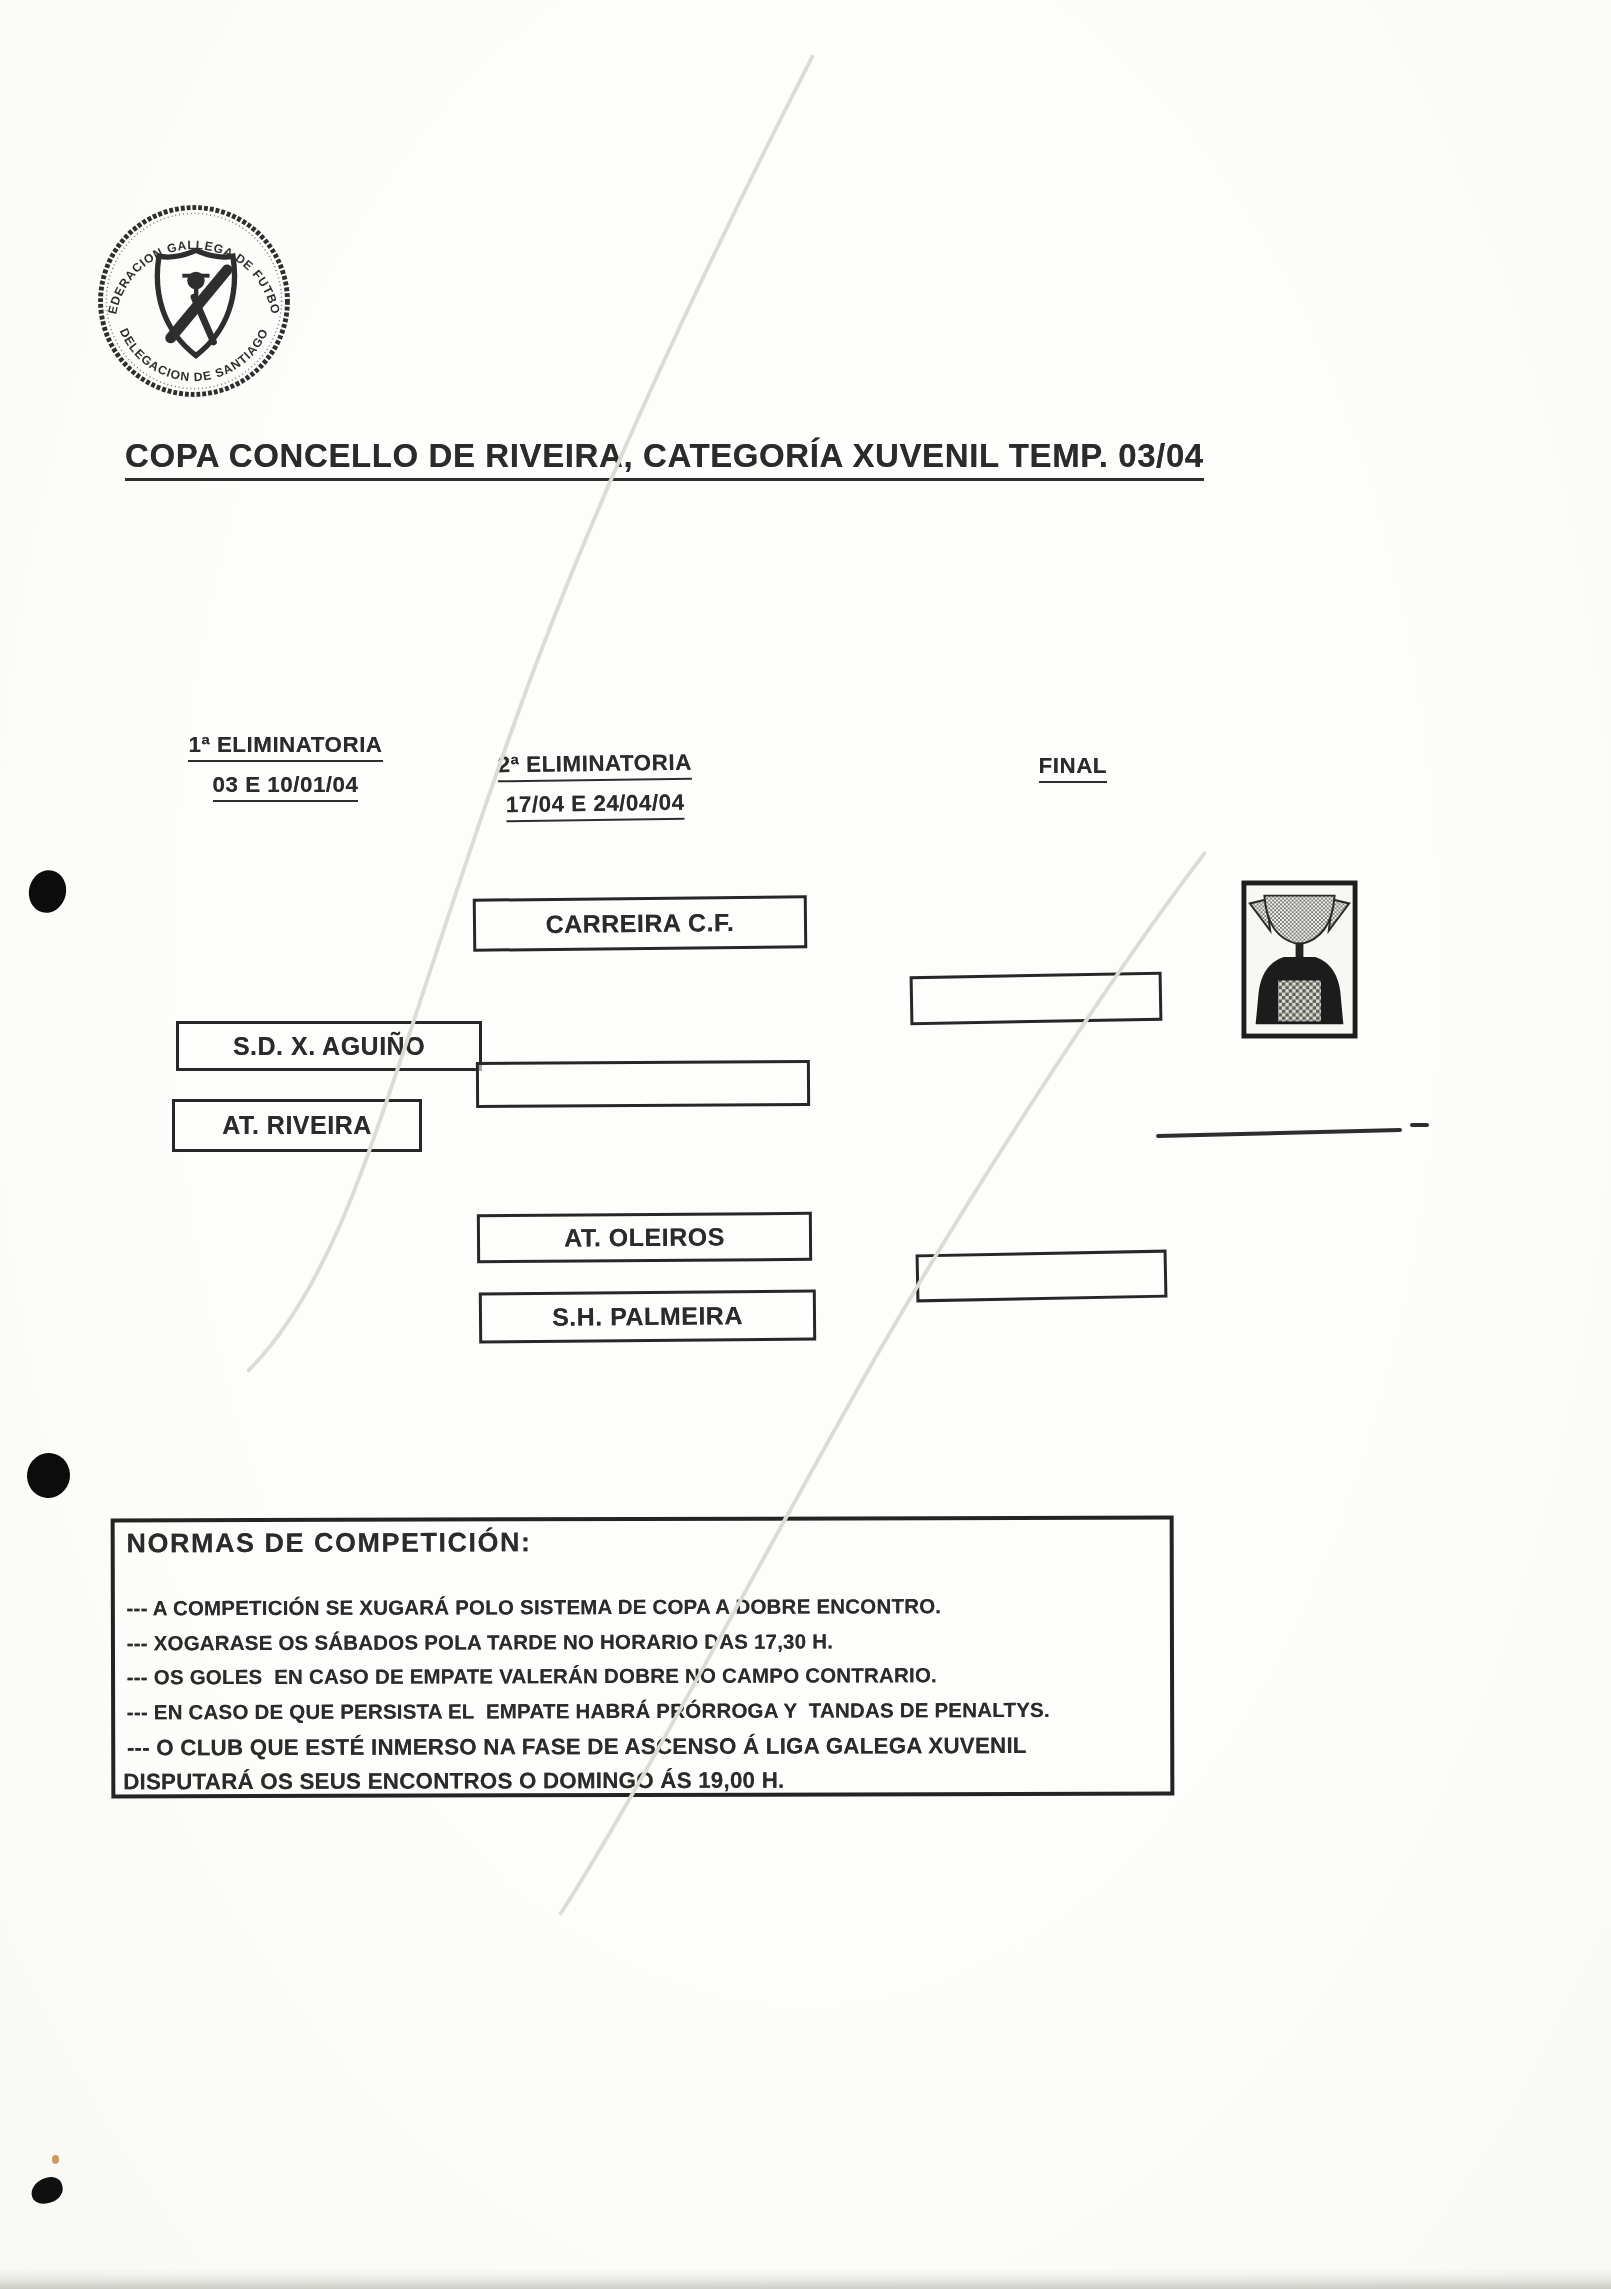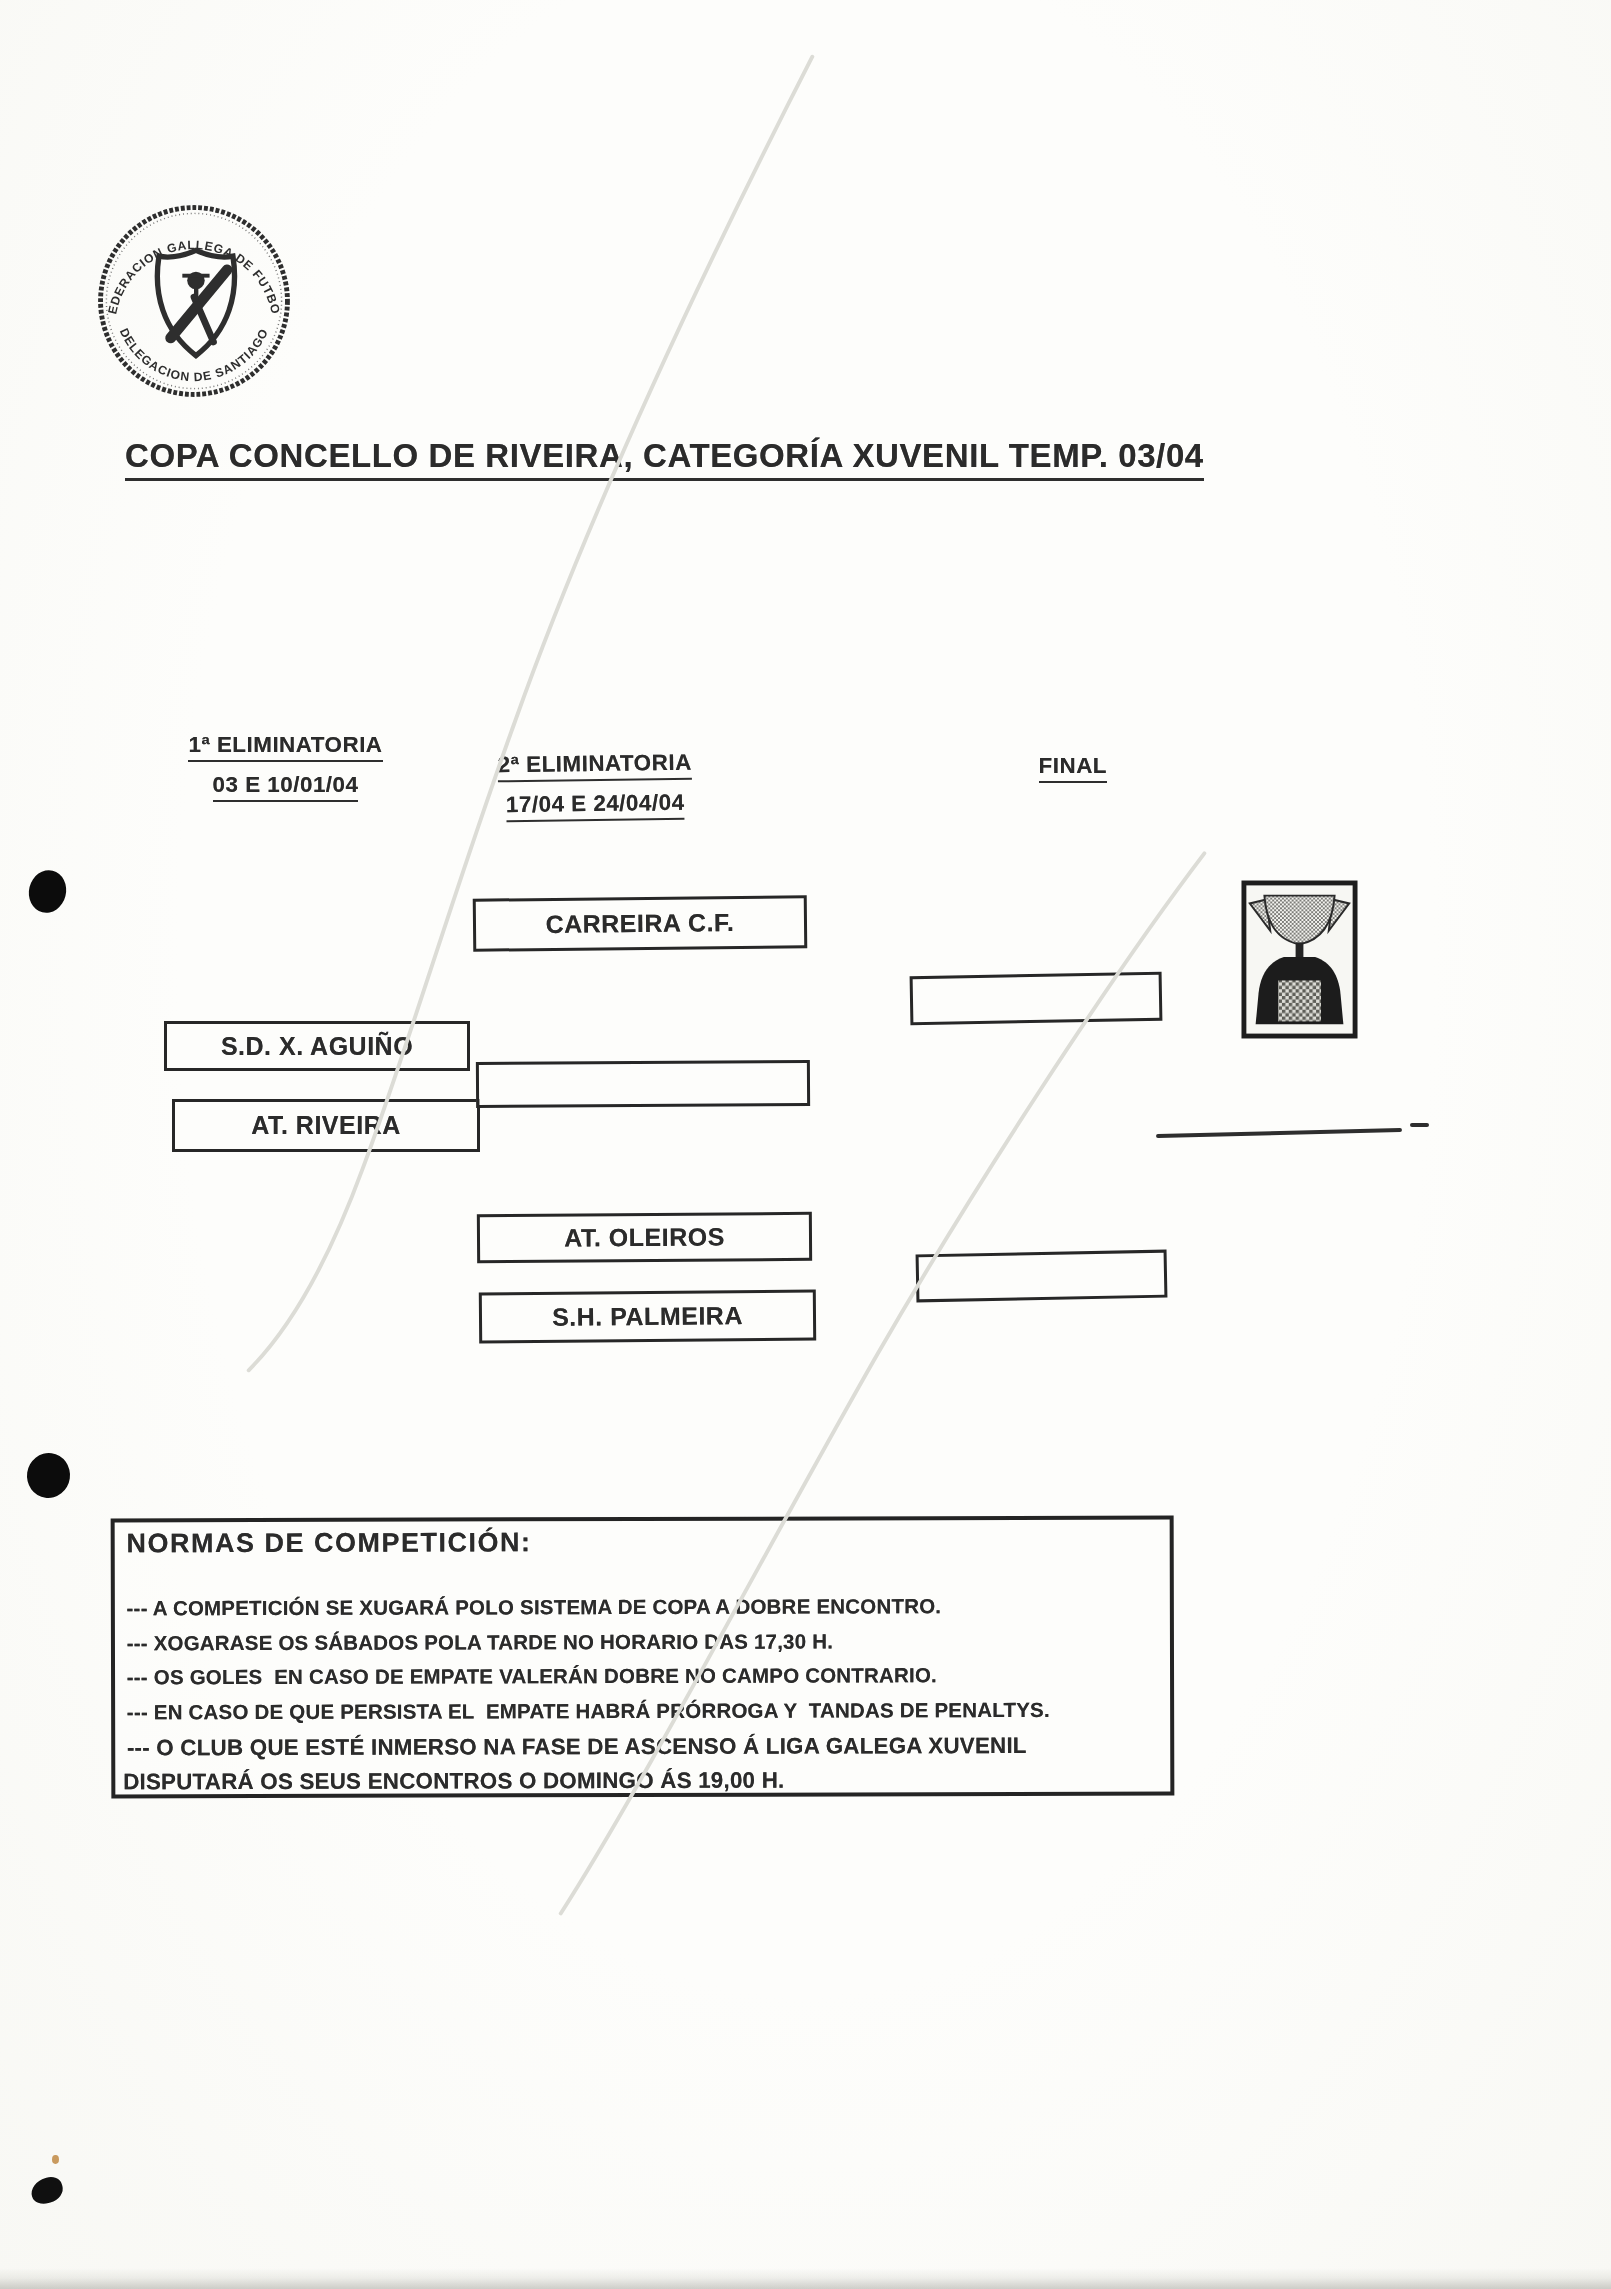--- a/index.html
+++ b/index.html
@@ -104,23 +104,23 @@
   <div class="abs round-head" style="left:490px;top:751px;width:210px;transform:rotate(-0.8deg);">
     <span class="lbl ink">2ª ELIMINATORIA</span><br>
     <span class="dts ink">17/04 E 24/04/04</span>
   </div>
   <div class="abs round-head" style="left:961px;top:753px;width:146px;text-align:right;">
     <span class="lbl ink">FINAL</span>
   </div>
 
   <div class="abs bx ink" style="left:473px;top:897px;width:334px;height:53px;transform:rotate(-0.6deg);">CARREIRA C.F.</div>
 
-  <div class="abs bx ink" style="left:164px;top:1021px;width:306px;height:50px;">S.D. X. AGUIÑO</div>
+  <div class="abs bx ink" style="left:176px;top:1021px;width:306px;height:50px;">S.D. X. AGUIÑO</div>
 
-  <div class="abs bx ink" style="left:172px;top:1099px;width:308px;height:53px;">AT. RIVEIRA</div>
+  <div class="abs bx ink" style="left:172px;top:1099px;width:250px;height:53px;">AT. RIVEIRA</div>
 
   <div class="abs bx" style="left:476px;top:1061px;width:334px;height:46px;transform:rotate(-0.35deg);"></div>
 
   <div class="abs bx" style="left:910px;top:974px;width:252px;height:49px;transform:rotate(-1deg);"></div>
 
   <div class="abs bx ink" style="left:477px;top:1213px;width:335px;height:49px;transform:rotate(-0.4deg);">AT. OLEIROS</div>
 
   <div class="abs bx ink" style="left:479px;top:1291px;width:337px;height:51px;transform:rotate(-0.5deg);">S.H. PALMEIRA</div>
 
   <div class="abs bx" style="left:916px;top:1252px;width:251px;height:48px;transform:rotate(-1.1deg);"></div>

